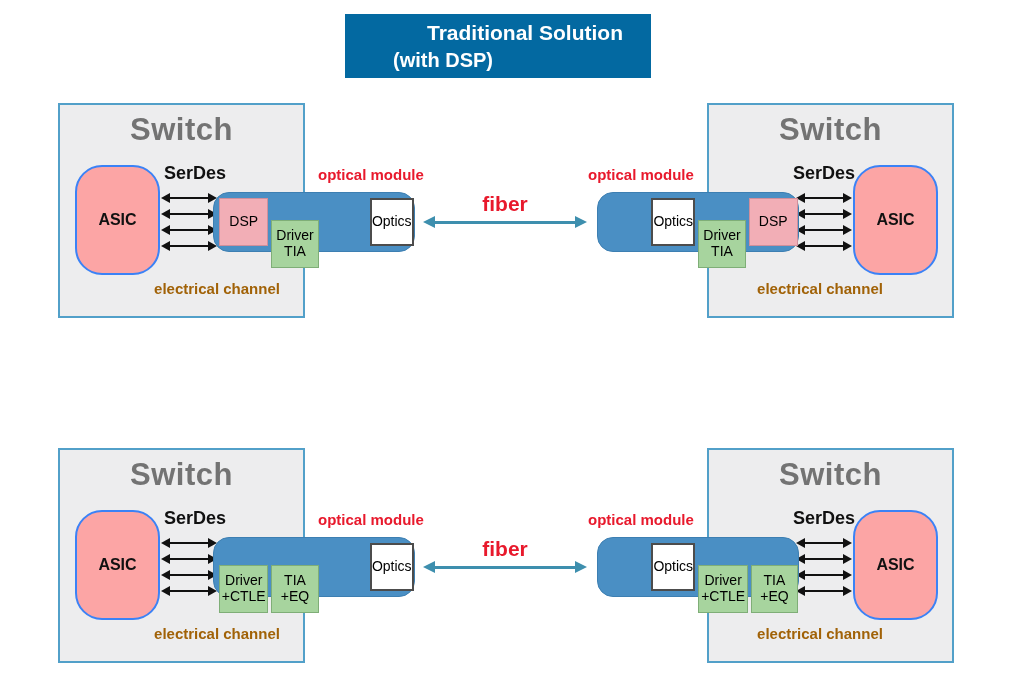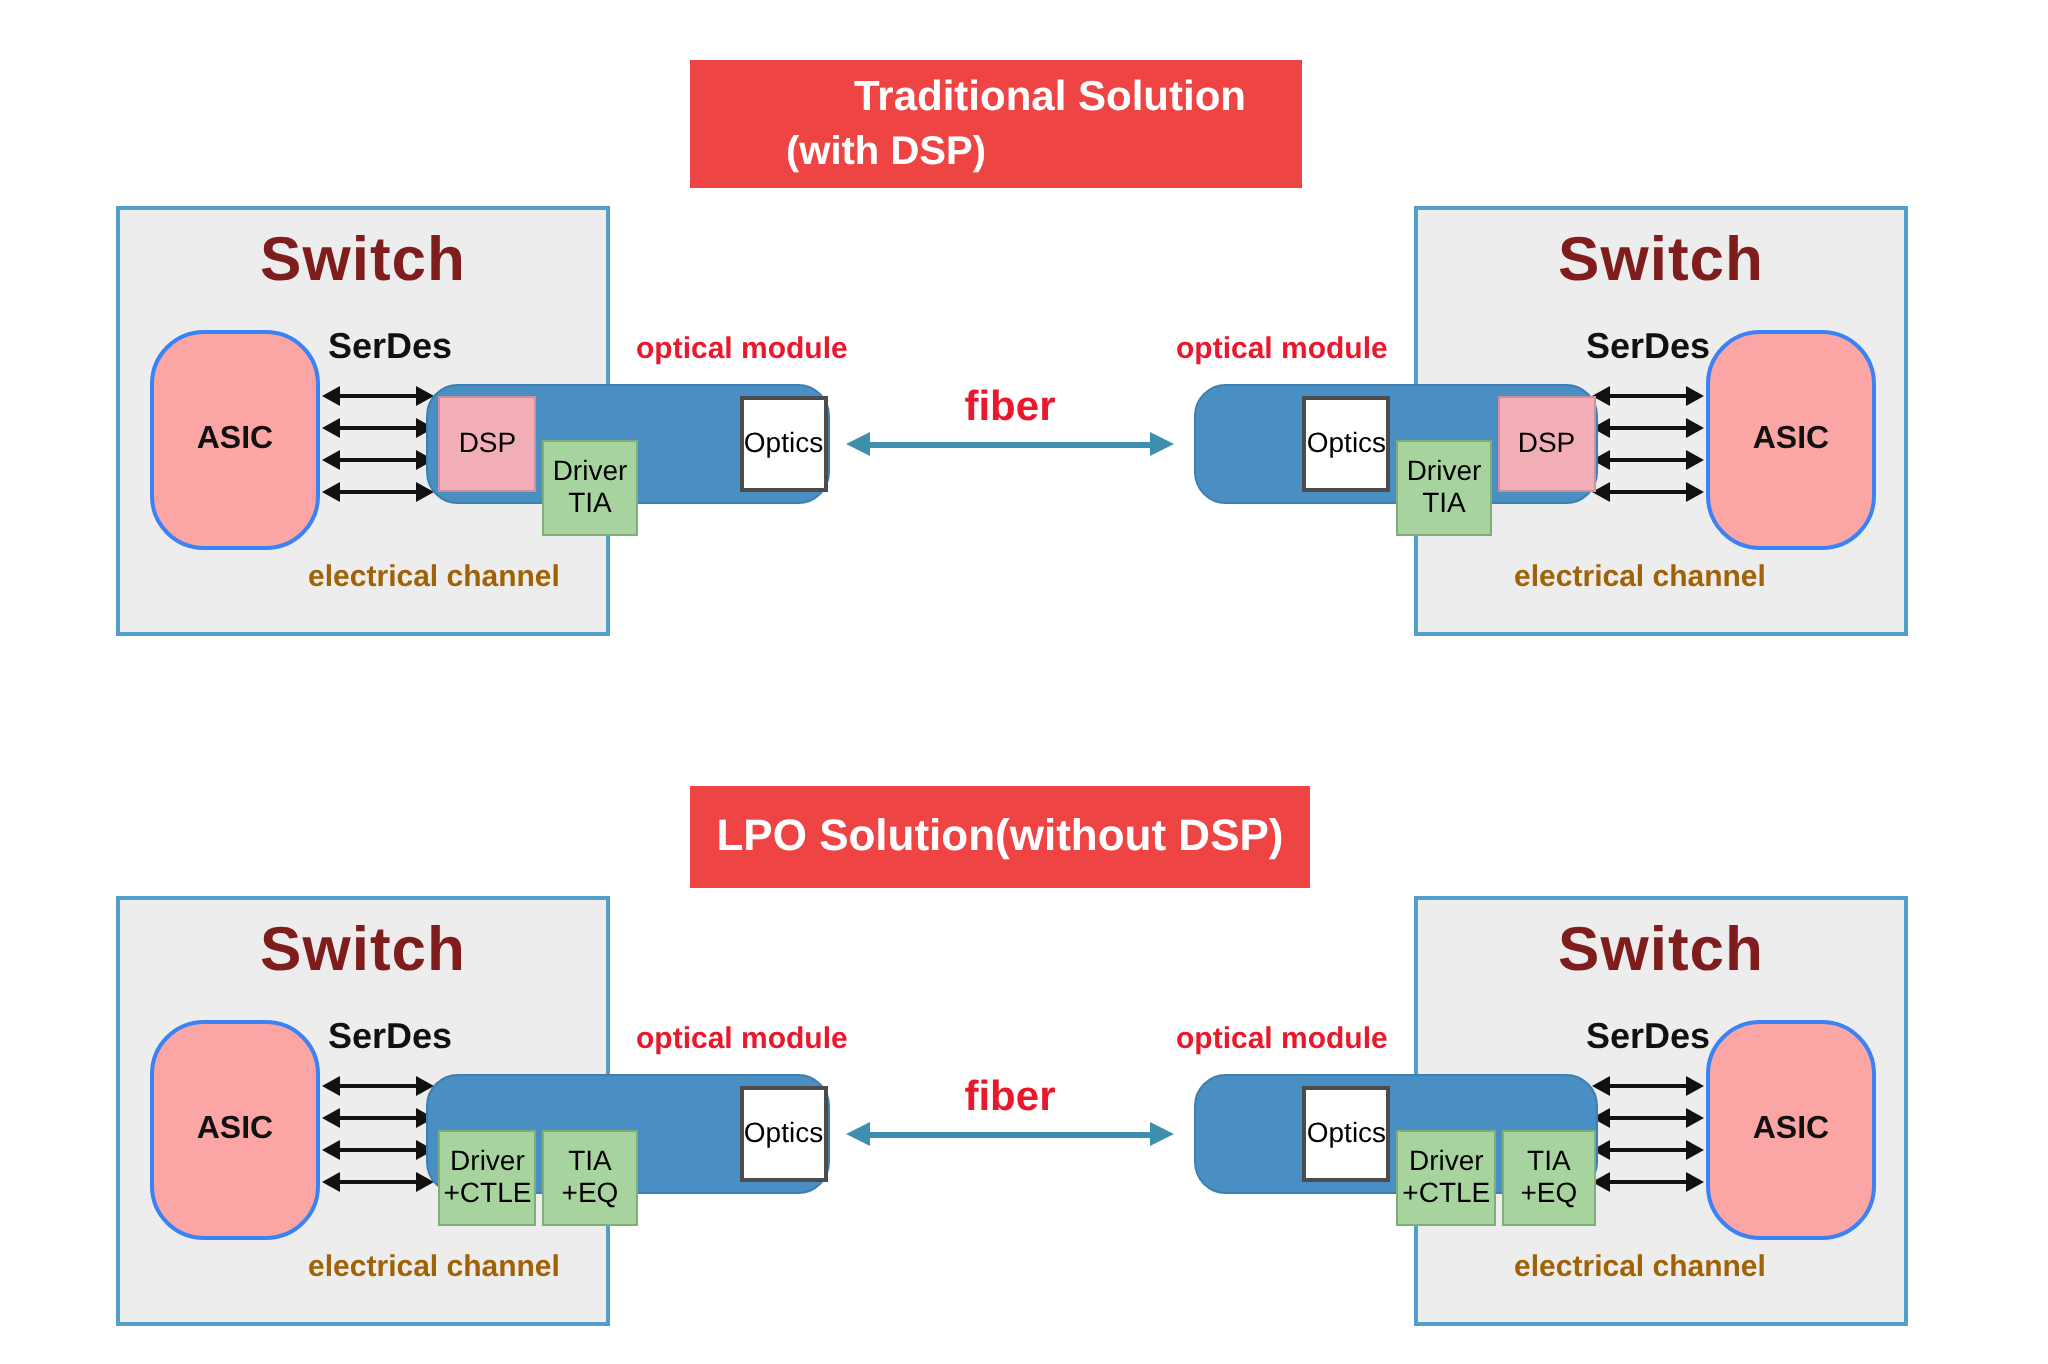--- a/index.html
+++ b/index.html
@@ -2,32 +2,32 @@
 <html><head>
 <meta charset="utf-8">
 <style>
   html,body{margin:0;padding:0;background:#ffffff;font-family:"Liberation Sans",sans-serif;}
   #canvas{position:relative;width:1024px;height:682px;background:#ffffff;overflow:hidden;}
   .section{position:absolute;left:0;width:1024px;}
   #section-0{top:0;height:345px;}
   #section-1{top:345px;height:337px;}
 
   
-  .title-banner{position:absolute;background:#ef4444;color:#ffffff;font-weight:bold;margin-top:16px;}
+  .title-banner{position:absolute;background:#0369a1;color:#ffffff;font-weight:bold;}
   #section-0 .title-banner{left:345px;top:14px;width:306px;height:64px;}
   #section-1 .title-banner{left:345px;top:32px;width:310px;height:51px;}
   #section-0 .title-l1{font-size:21px;text-align:center;padding-left:54px;margin-top:7px;}
   #section-0 .title-l2{font-size:20px;text-align:left;padding-left:48px;margin-top:4px;}
   #section-1 .title-l1{font-size:22px;text-align:center;line-height:49px;}
 
   
   .switch{position:absolute;top:103px;width:247px;height:215px;background:#ededee;border:2px solid #52a0c9;box-sizing:border-box;}
   .switch-left{left:58px;}
   .switch-right{left:707px;}
-  .switch-title{text-align:center;font-size:31px;font-weight:bold;color:#7f1d1d;margin-top:7px;letter-spacing:0.5px;}
+  .switch-title{text-align:center;font-size:31px;font-weight:bold;color:#737373;margin-top:7px;letter-spacing:0.5px;}
   .asic{position:absolute;width:85px;height:110px;background:#fca5a5;border:2px solid #3b82f6;border-radius:27px;display:flex;align-items:center;justify-content:center;font-size:16px;font-weight:bold;color:#111;box-sizing:border-box;}
   .switch-left .asic{left:15px;top:60px;}
   .switch-right .asic{left:144px;top:60px;}
   .serdes{position:absolute;font-size:18px;font-weight:bold;color:#111;top:58px;}
   .switch-left .serdes{left:104px;}
   .switch-right .serdes{left:84px;}
   .echannel{position:absolute;font-size:15px;font-weight:bold;color:#a16207;top:175px;width:150px;text-align:center;}
   .switch-left .echannel{left:82px;}
   .switch-right .echannel{left:36px;}
 
@@ -107,24 +107,20 @@
       <div class="serdes">SerDes</div>
       <div class="darrow a1"></div>
       <div class="darrow a2"></div>
       <div class="darrow a3"></div>
       <div class="darrow a4"></div>
       <div class="echannel">electrical channel</div>
     </div>
   </div>
 
   <div class="section" id="section-1">
-    <div class="title-banner">
-      <div class="title-l1">LPO Solution(without DSP)</div>
-
-    </div>
 
     <div class="switch switch-left">
       <div class="switch-title">Switch</div>
       <div class="asic">ASIC</div>
       <div class="serdes">SerDes</div>
       <div class="darrow a1"></div>
       <div class="darrow a2"></div>
       <div class="darrow a3"></div>
       <div class="darrow a4"></div>
       <div class="echannel">electrical channel</div>

